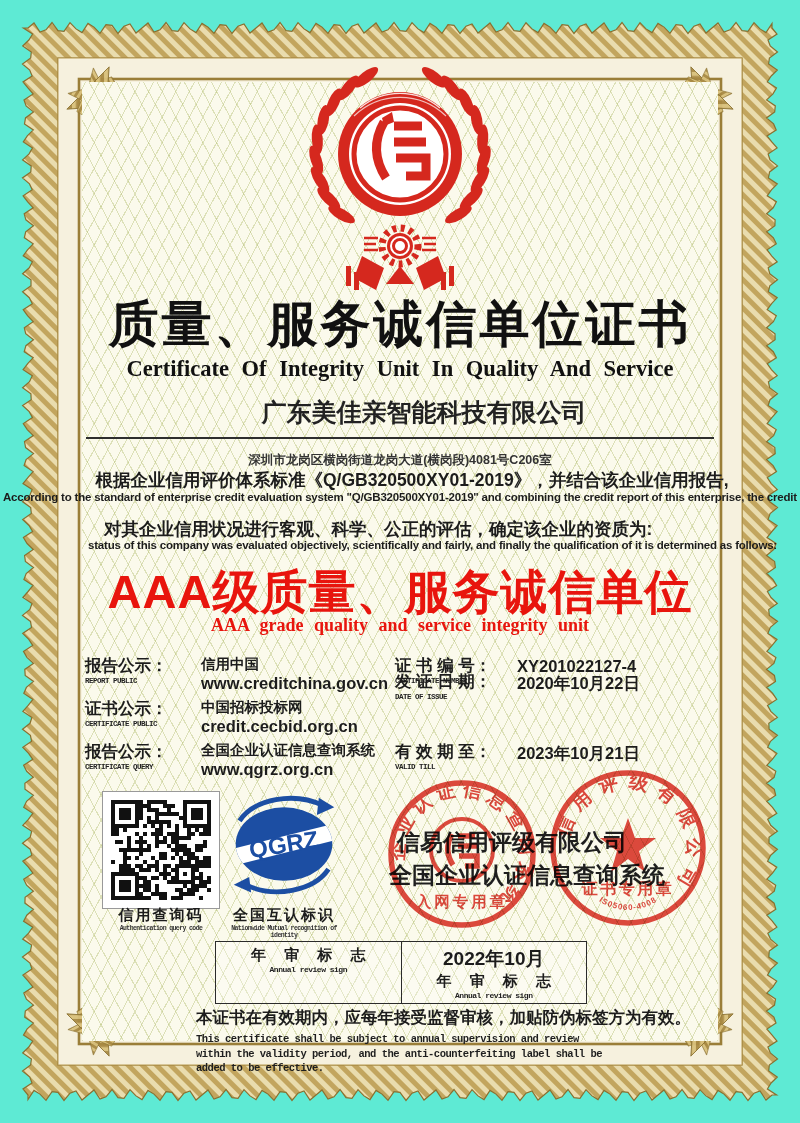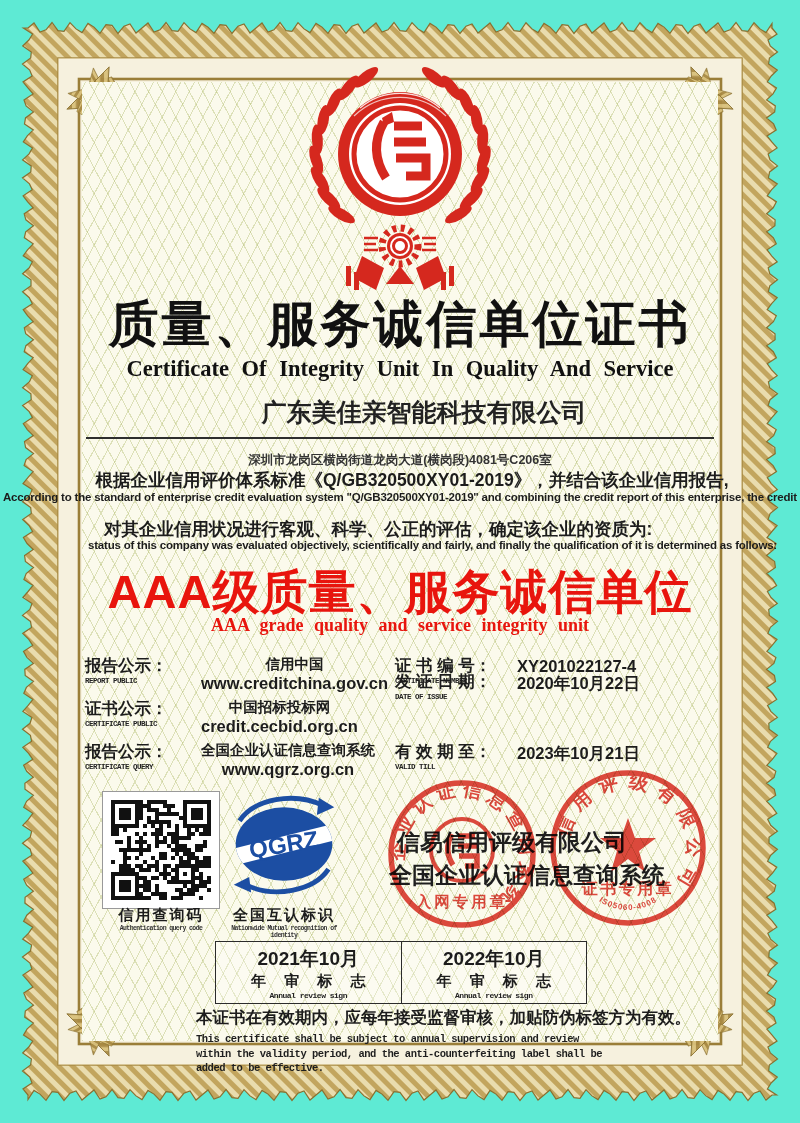--- a/index.html
+++ b/index.html
@@ -20,21 +20,21 @@
   .p1cn{top:468px;font-size:17.5px;font-weight:600;margin-left:12px;}
   .p1en{top:491px;font-size:11.5px;font-weight:700;letter-spacing:-.2px;}
   .p2cn{top:517px;left:104px;font-size:17.5px;font-weight:600;}
   .p2en{top:539px;left:88px;font-size:11.5px;font-weight:700;letter-spacing:-.2px;}
   .gradecn{top:561px;font-size:47px;font-weight:900;color:#e8150d;letter-spacing:1px;}
   .gradeen{top:615px;font-family:"Liberation Serif",serif;font-size:18px;font-weight:700;color:#e8150d;word-spacing:6px;}
   .frow{position:absolute;display:flex;align-items:flex-start;}
   .flab{width:104px;}
   .flab .cn{font-size:16.5px;font-weight:800;white-space:nowrap;}
   .flab .en, .label-en{font-family:"Liberation Mono",monospace;font-size:7.5px;font-weight:700;letter-spacing:-.5px;color:#222;white-space:nowrap;}
-  .fval{padding-left:12px;text-align:center;}
+  .fval{padding-left:12px;}
   .fval .v1{font-size:14.5px;font-weight:800;white-space:nowrap;}
   .fval .v2{font-size:16.5px;font-weight:800;white-space:nowrap;}
   .rlab{width:116px;}
   .rval{padding-left:6px;font-size:16.5px;font-weight:700;white-space:nowrap;padding-top:2px;}
   .mark-label{position:absolute;width:116px;text-align:center;}
   .mark-label .cn{font-size:15px;font-weight:800;letter-spacing:2px;}
   .mark-label .en{font-family:"Liberation Mono",monospace;font-size:6.5px;font-weight:700;letter-spacing:-.6px;color:#333;}
   .behind{position:absolute;font-size:23px;font-weight:600;color:#1e1e1e;white-space:nowrap;}
   .stamp{position:absolute;mix-blend-mode:multiply;opacity:.92;}
   .review{position:absolute;left:215px;top:941px;width:370px;height:61px;display:flex;border:1.5px solid #2b2b2b;background:rgba(255,255,255,.25);}
@@ -527,21 +527,20 @@
       <polygon points="82,52 89,72 110,72 93,85 99,106 82,93 65,106 71,85 54,72 75,72"></polygon>
       <text x="82" y="128" text-anchor="middle" font-size="16" font-weight="bold" letter-spacing="2.5">证书专用章</text>
       <text font-size="8" font-weight="bold" letter-spacing="1">
         <textPath href="#s2code" startOffset="50%" text-anchor="middle">IS05060-4008</textPath>
       </text>
     </g>
   </svg>
 
   <div class="review">
     <div class="rcell">
-      <div class="rdate">2021年10月</div>
       <div class="rcn">年 审 标 志</div>
       <div class="ren">Annual review sign</div>
     </div>
     <div class="rcell">
       <div class="rdate">2022年10月</div>
       <div class="rcn">年 审 标 志</div>
       <div class="ren">Annual review sign</div>
     </div>
   </div>
 

